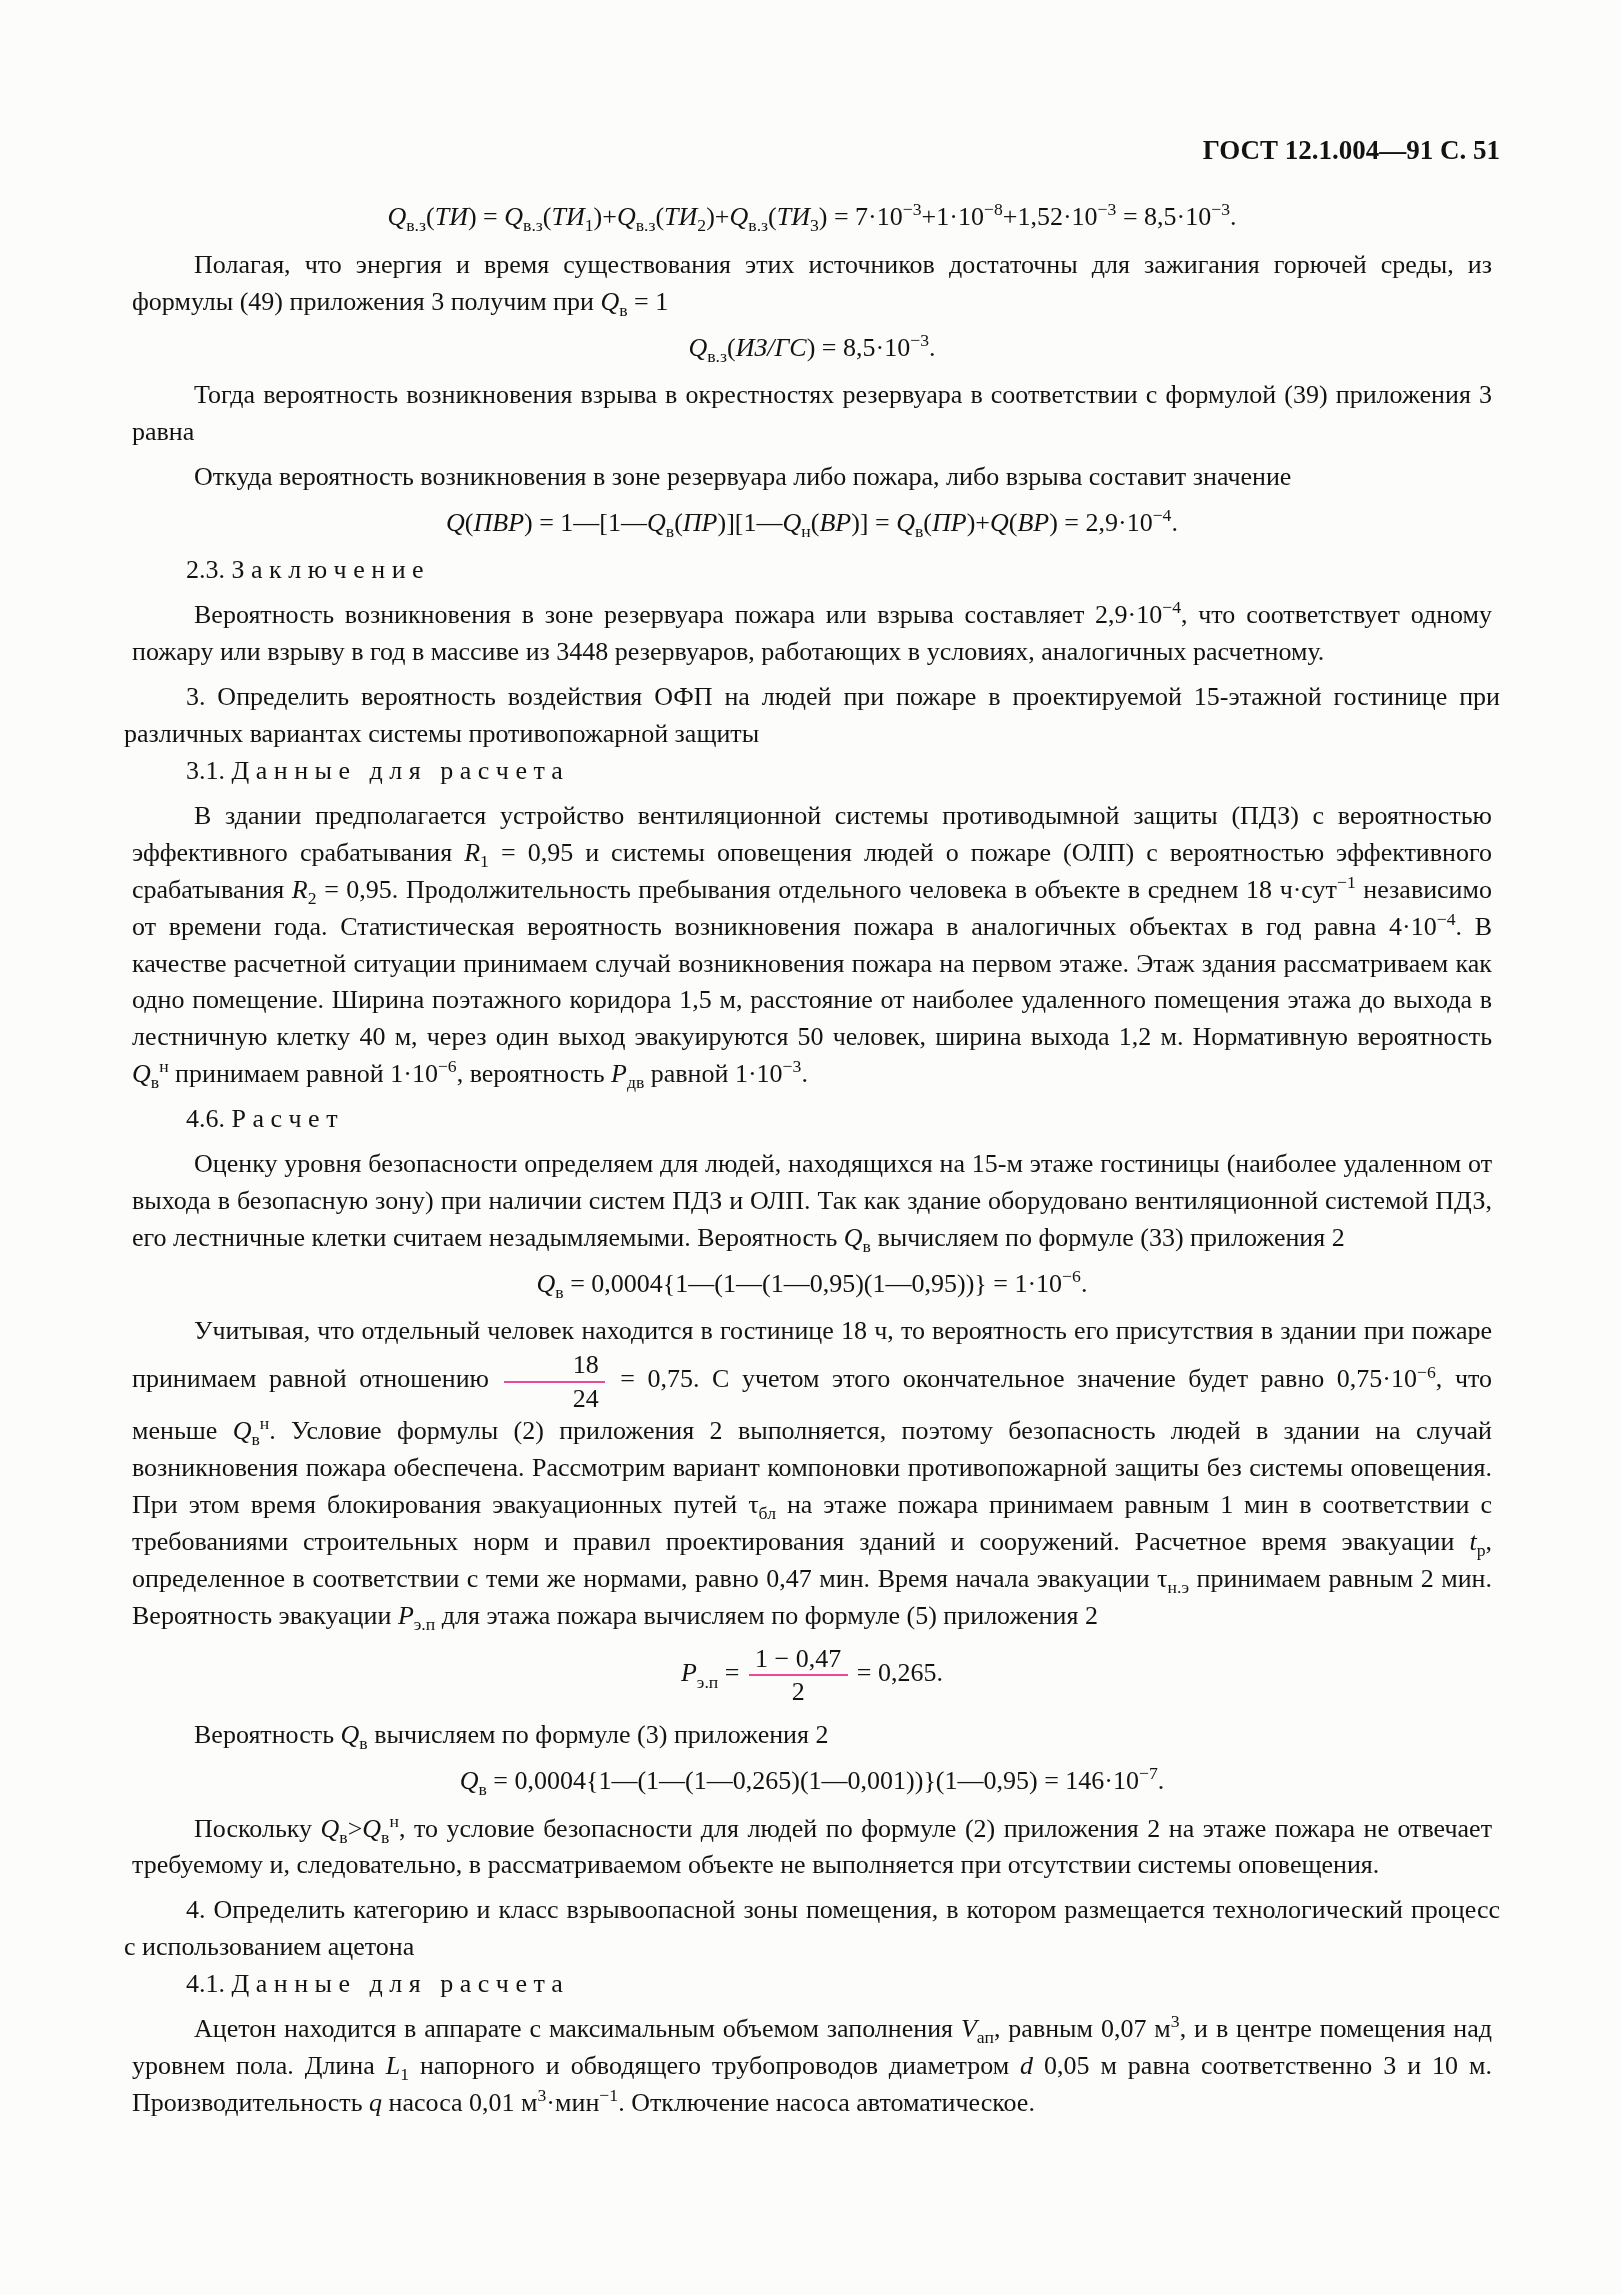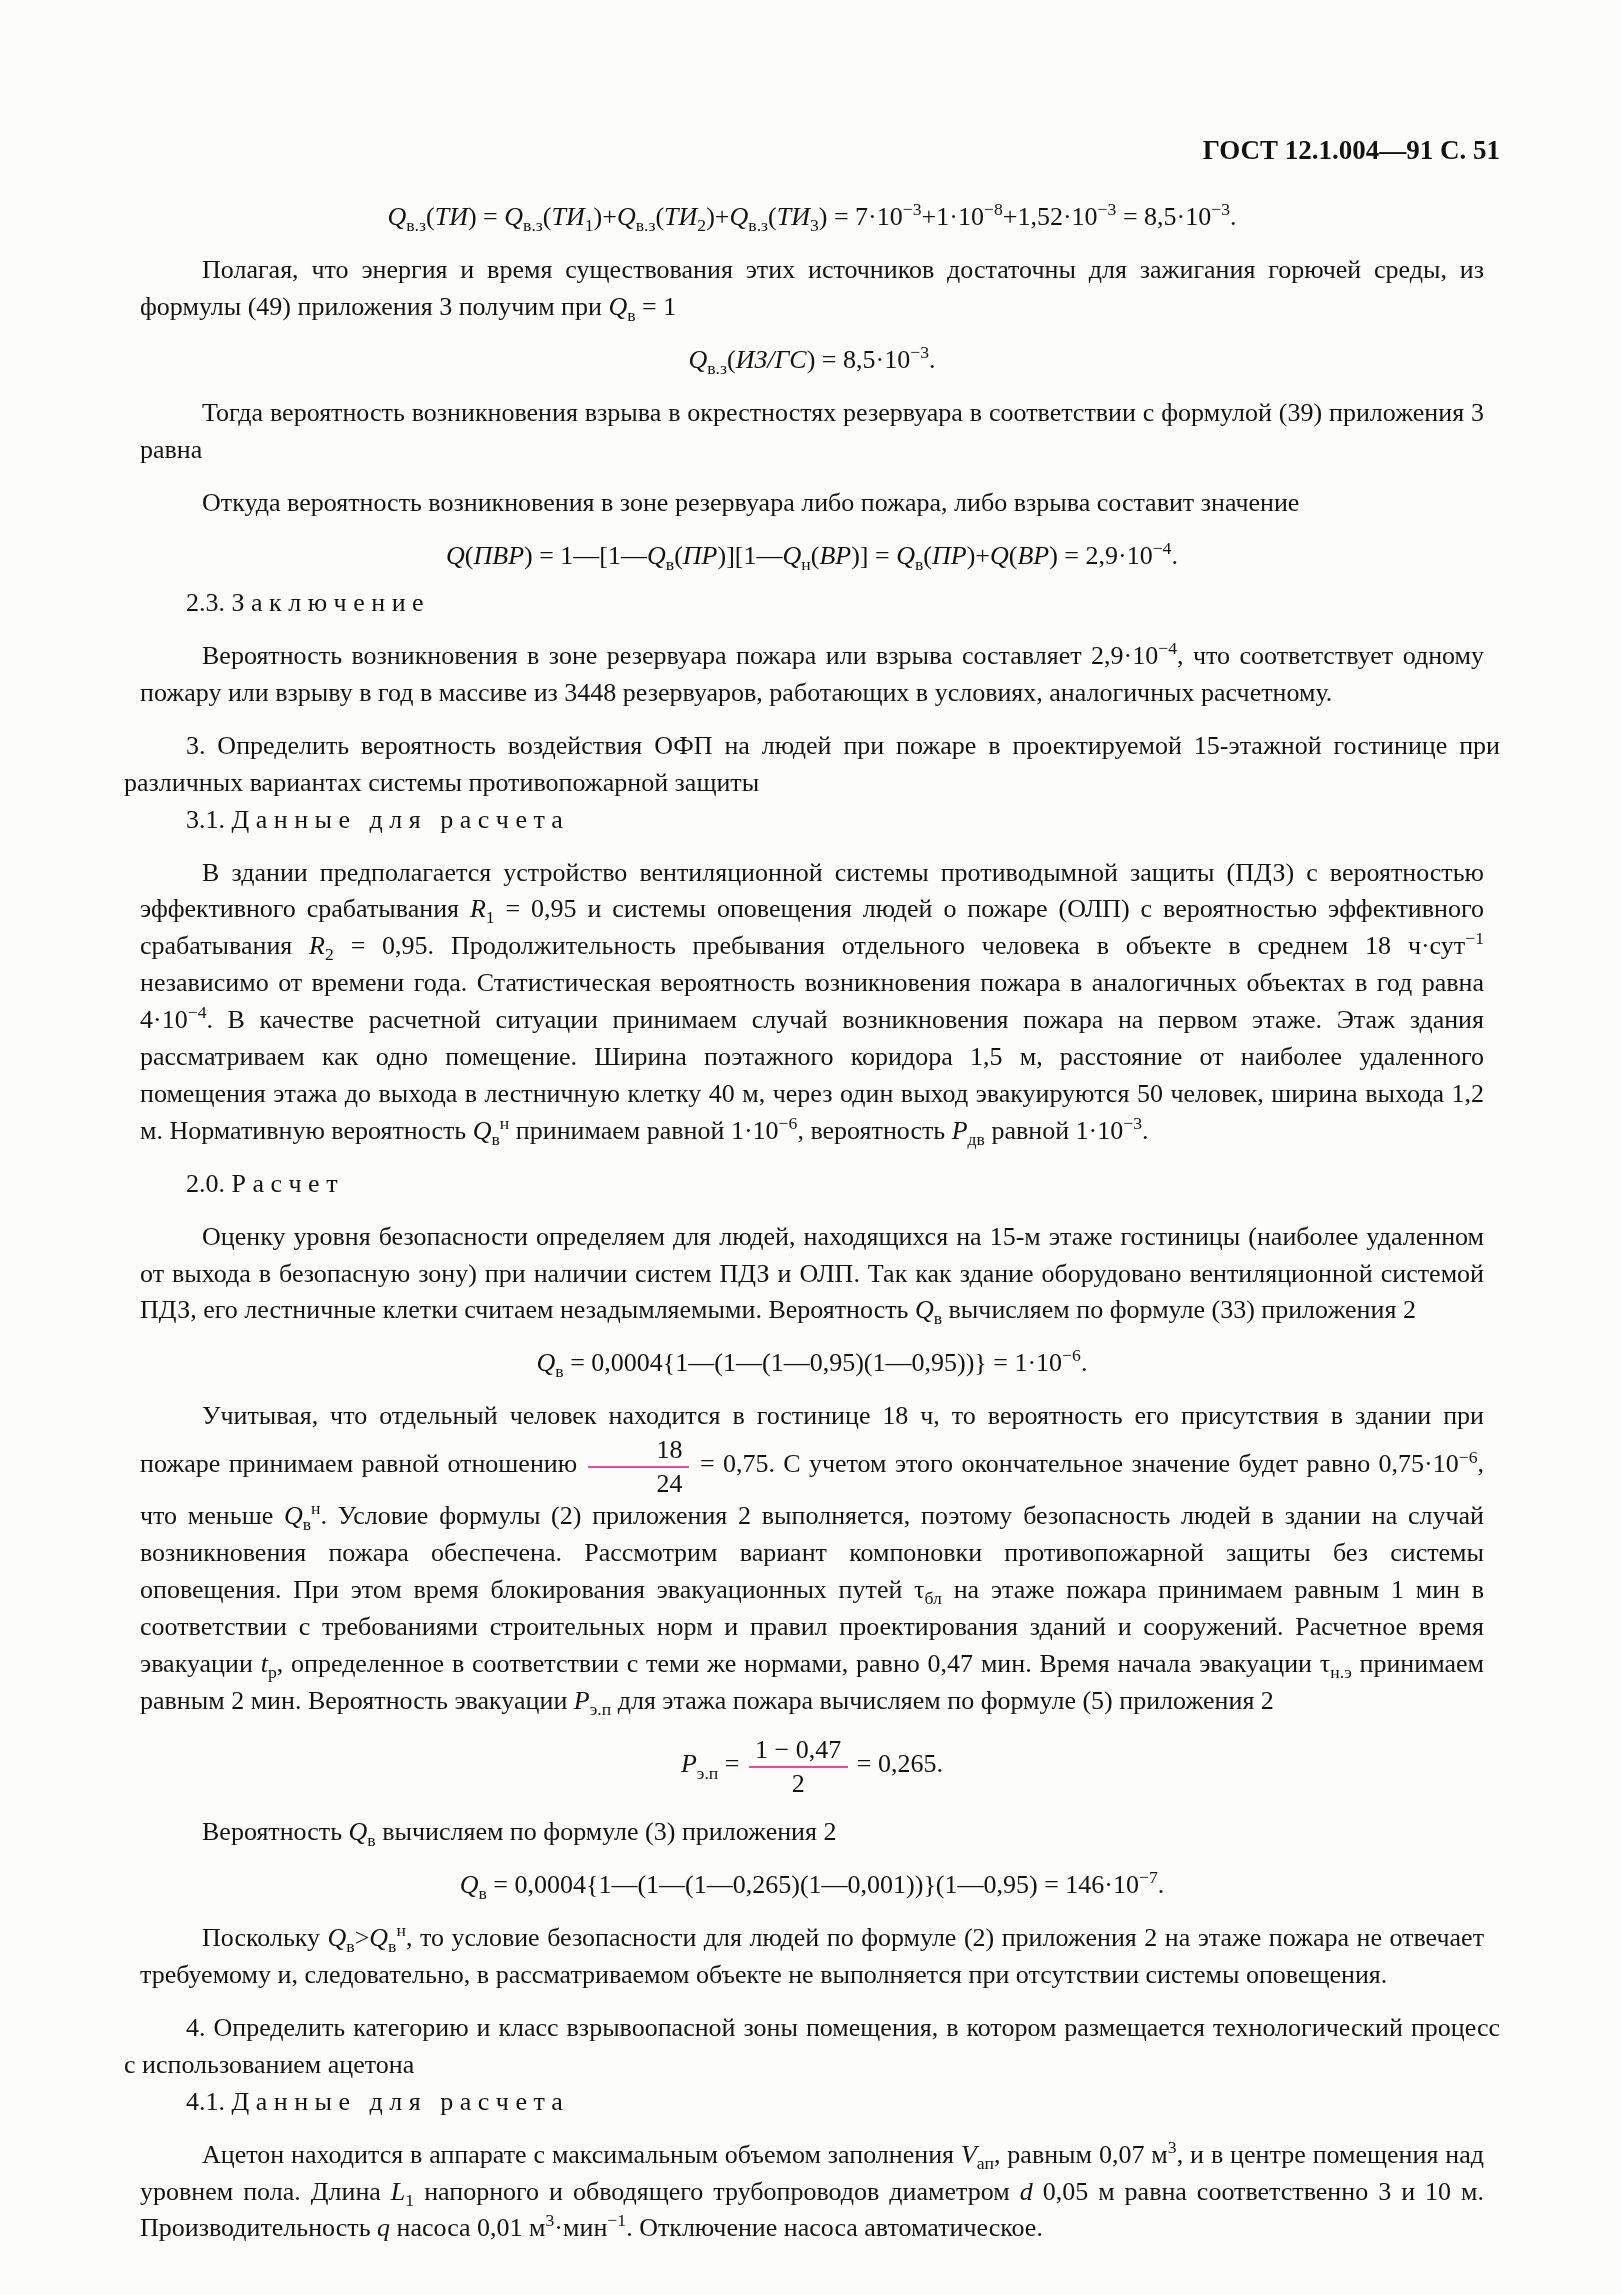--- a/index.html
+++ b/index.html
@@ -22,21 +22,21 @@
   .header {
     text-align: right;
     font-weight: bold;
     font-size: 27px;
     margin-bottom: 30px;
     white-space: nowrap;
   }
   .para {
     text-align: justify;
     text-indent: 62px;
-    margin: 16px;
+    margin: 8px;
   }
   .heading {
     text-align: justify;
     text-indent: 62px;
     font-weight: normal;
     margin: 0;
   }
   .section {
     text-indent: 62px;
     white-space: pre-wrap;
@@ -78,21 +78,21 @@
       <div class="para">Полагая, что энергия и время существования этих источников достаточны для зажигания горючей среды, из формулы (49) приложения 3 получим при <i>Q</i><sub>в</sub> = 1</div>
       <div class="formula"><i>Q</i><sub>в.з</sub>(<i>ИЗ/ГС</i>) = 8,5·10<sup>−3</sup>.</div>
       <div class="para">Тогда вероятность возникновения взрыва в окрестностях резервуара в соответствии с формулой (39) приложения 3 равна</div>
       <div class="para">Откуда вероятность возникновения в зоне резервуара либо пожара, либо взрыва составит значение</div>
       <div class="formula"><i>Q</i>(<i>ПВР</i>) = 1—[1—<i>Q</i><sub>в</sub>(<i>ПР</i>)][1—<i>Q</i><sub>н</sub>(<i>ВР</i>)] = <i>Q</i><sub>в</sub>(<i>ПР</i>)+<i>Q</i>(<i>ВР</i>) = 2,9·10<sup>−4</sup>.</div>
       <div class="section">2.3. З а к л ю ч е н и е</div>
       <div class="para">Вероятность возникновения в зоне резервуара пожара или взрыва составляет 2,9·10<sup>−4</sup>, что соответствует одному пожару или взрыву в год в массиве из 3448 резервуаров, работающих в условиях, аналогичных расчетному.</div>
       <div class="heading">3. Определить вероятность воздействия ОФП на людей при пожаре в проектируемой 15-этажной гостинице при различных вариантах системы противопожарной защиты</div>
       <div class="section">3.1. Д а н н ы е   д л я   р а с ч е т а</div>
       <div class="para">В здании предполагается устройство вентиляционной системы противодымной защиты (ПДЗ) с вероятностью эффективного срабатывания <i>R</i><sub>1</sub> = 0,95 и системы оповещения людей о пожаре (ОЛП) с вероятностью эффективного срабатывания <i>R</i><sub>2</sub> = 0,95. Продолжительность пребывания отдельного человека в объекте в среднем 18 ч·сут<sup>−1</sup> независимо от времени года. Статистическая вероятность возникновения пожара в аналогичных объектах в год равна 4·10<sup>−4</sup>. В качестве расчетной ситуации принимаем случай возникновения пожара на первом этаже. Этаж здания рассматриваем как одно помещение. Ширина поэтажного коридора 1,5 м, расстояние от наиболее удаленного помещения этажа до выхода в лестничную клетку 40 м, через один выход эвакуируются 50 человек, ширина выхода 1,2 м. Нормативную вероятность <i>Q</i><sub>в</sub><sup>н</sup> принимаем равной 1·10<sup>−6</sup>, вероятность <i>Р</i><sub>дв</sub> равной 1·10<sup>−3</sup>.</div>
-      <div class="section">2.0. Р а с ч е т</div>
+      <div class="section">4.6. Р а с ч е т</div>
       <div class="para">Оценку уровня безопасности определяем для людей, находящихся на 15-м этаже гостиницы (наиболее удаленном от выхода в безопасную зону) при наличии систем ПДЗ и ОЛП. Так как здание оборудовано вентиляционной системой ПДЗ, его лестничные клетки считаем незадымляемыми. Вероятность <i>Q</i><sub>в</sub> вычисляем по формуле (33) приложения 2</div>
       <div class="formula"><i>Q</i><sub>в</sub> = 0,0004{1—(1—(1—0,95)(1—0,95))} = 1·10<sup>−6</sup>.</div>
       <div class="para">Учитывая, что отдельный человек находится в гостинице 18 ч, то вероятность его присутствия в здании при пожаре принимаем равной отношению <span class="frac">
           <span class="num">18</span>
           <span class="den">24</span>
         </span> = 0,75. С учетом этого окончательное значение будет равно 0,75·10<sup>−6</sup>, что меньше <i>Q</i><sub>в</sub><sup>н</sup>. Условие формулы (2) приложения 2 выполняется, поэтому безопасность людей в здании на случай возникновения пожара обеспечена. Рассмотрим вариант компоновки противопожарной защиты без системы оповещения. При этом время блокирования эвакуационных путей τ<sub>бл</sub> на этаже пожара принимаем равным 1 мин в соответствии с требованиями строительных норм и правил проектирования зданий и сооружений. Расчетное время эвакуации <i>t</i><sub>р</sub>, определенное в соответствии с теми же нормами, равно 0,47 мин. Время начала эвакуации τ<sub>н.э</sub> принимаем равным 2 мин. Вероятность эвакуации <i>Р</i><sub>э.п</sub> для этажа пожара вычисляем по формуле (5) приложения 2</div>
       <div class="formula"><i>Р</i><sub>э.п</sub> = <span class="frac">
           <span class="num">1 − 0,47</span>
           <span class="den">2</span>
         </span> = 0,265.</div>

